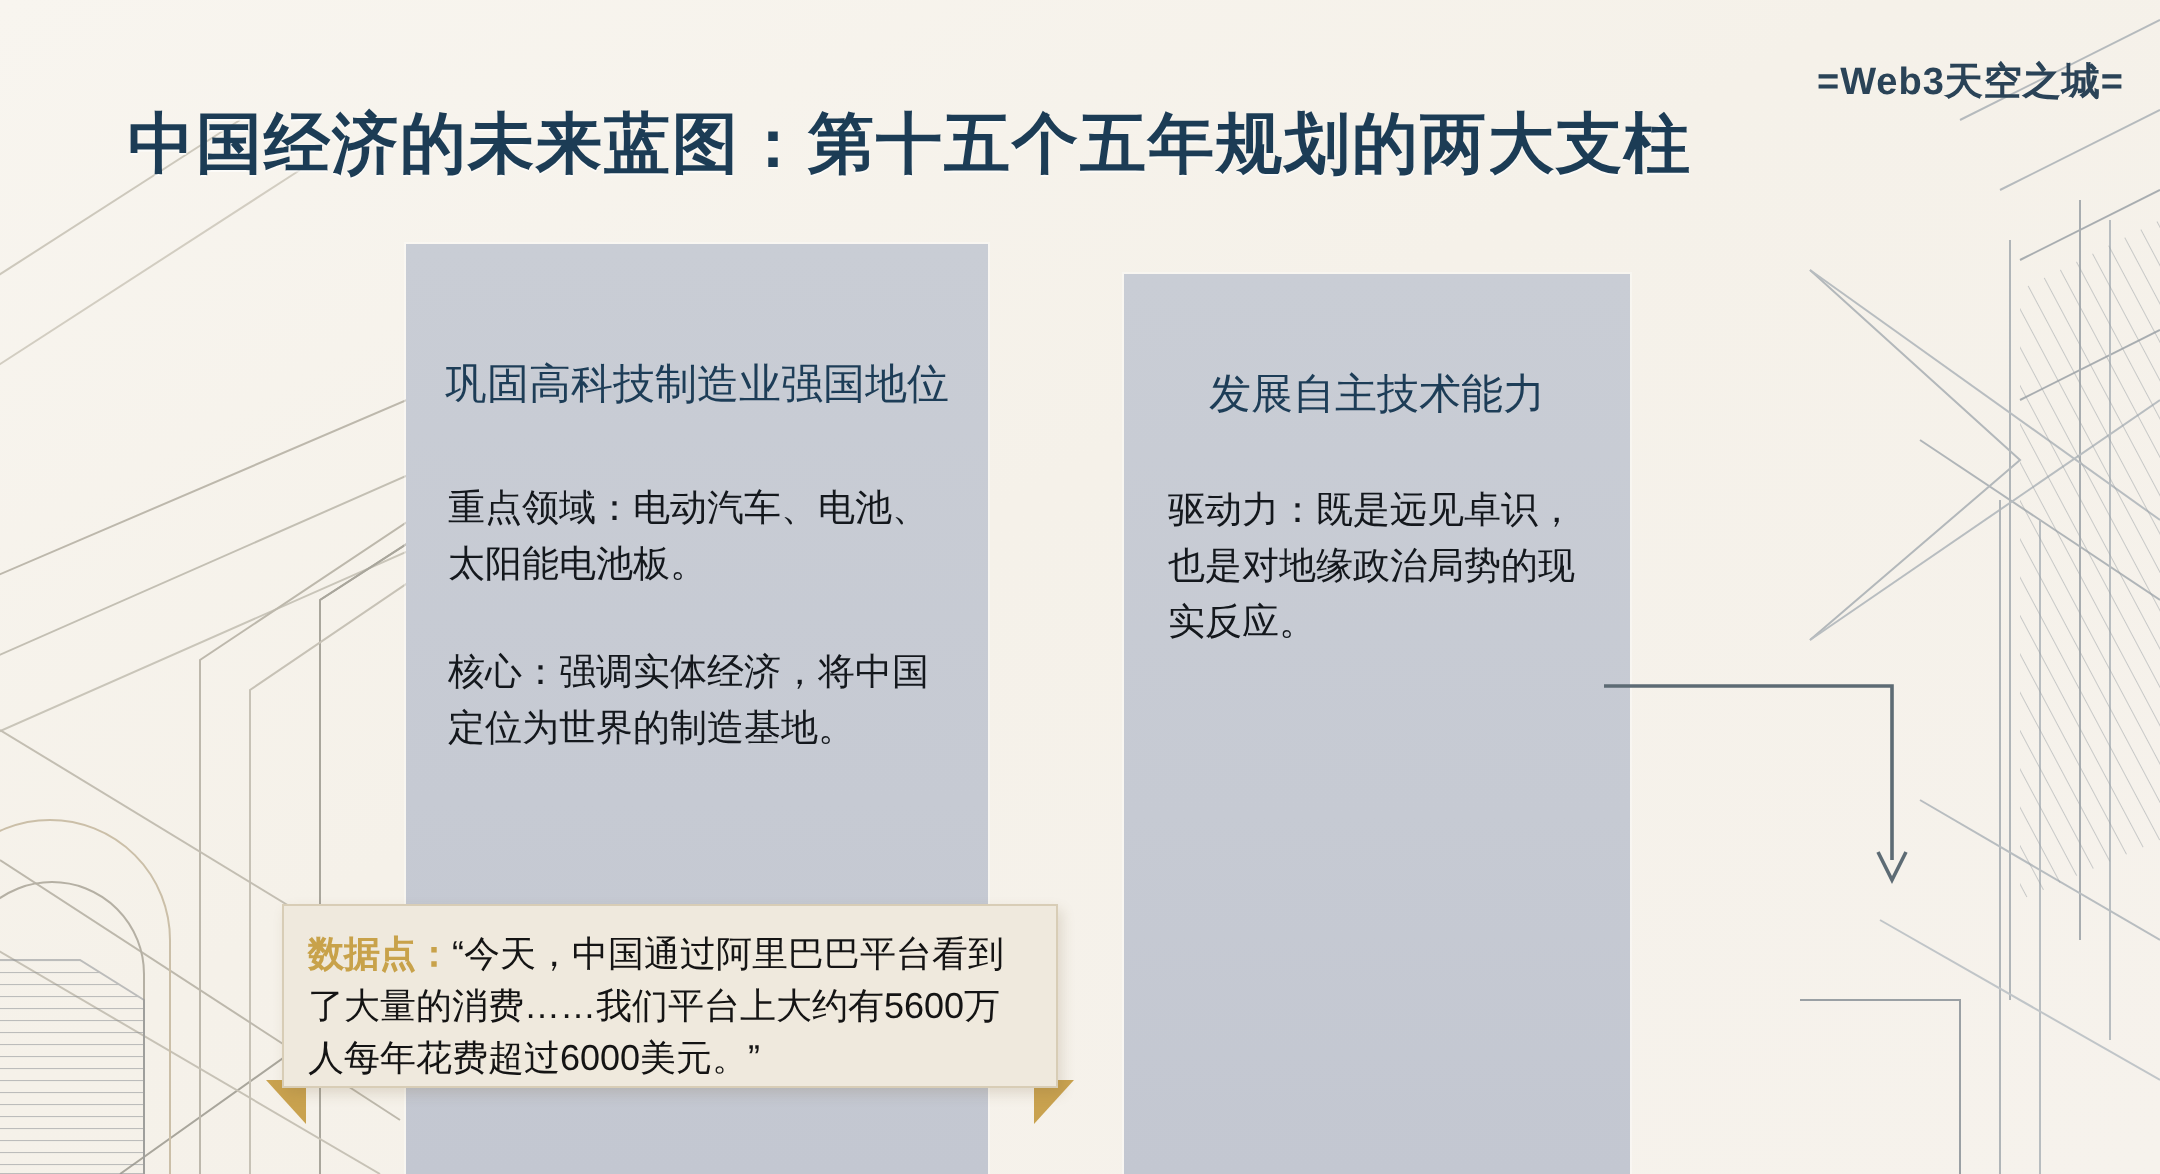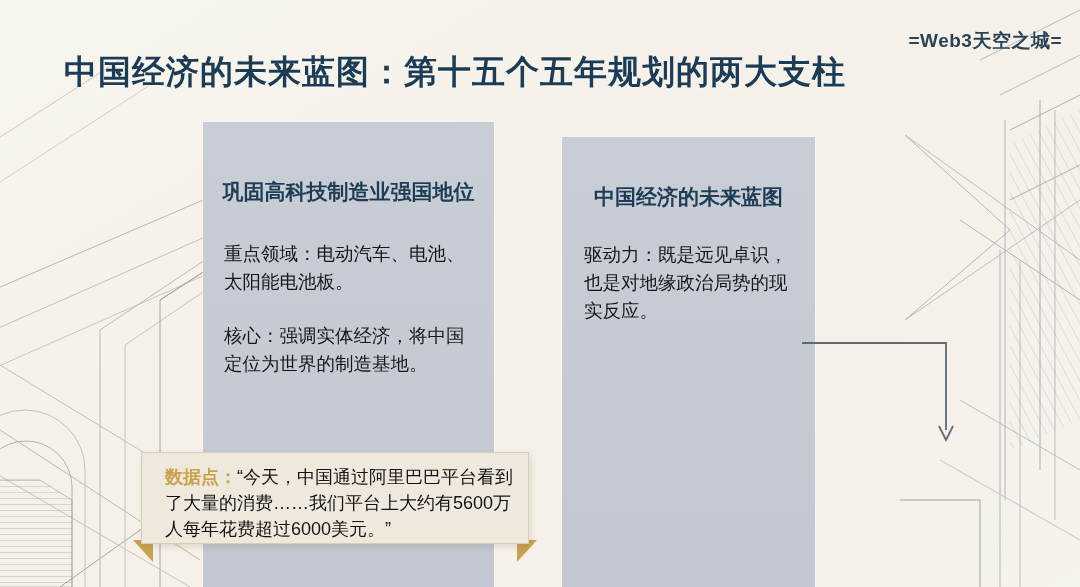--- a/index.html
+++ b/index.html
@@ -38,21 +38,21 @@
   
   .card {
     position:absolute;
     background:linear-gradient(180deg,#c9cdd5 0%,#c6cad3 60%,#c3c7d1 100%);
     box-shadow:0 0 0 1px rgba(255,255,255,.35);
   }
   #card-left  { left:203px; top:122px; width:291px; height:465px; }
   #card-right { left:562px; top:137px; width:253px; height:450px; }
 
   .card-title {
-    font-weight:bold; color:#1d3d57;
+    font-weight:normal; color:#1d3d57;
     text-align:center; white-space:nowrap;
   }
   #card-left .card-title  { margin-top:56px; font-size:21px; }
   #card-right .card-title { margin-top:46px; font-size:21px; }
 
   .card-body { color:#14181d; }
   #card-left .card-body  { margin:34px 0 0 21px; width:252px; }
   #card-right .card-body { margin:30px 0 0 22px; width:215px; }
 
   .para { font-size:18.5px; line-height:1.52; }
@@ -71,21 +71,21 @@
   
   #callout-wrap { position:absolute; left:133px; top:452px; width:404px; height:110px; }
   .callout-fold { position:absolute; bottom:0; }
   .callout-fold.left  { left:0;  border-left:20px solid transparent;  border-top:22px solid #c9a24f; }
   .callout-fold.right { right:0; border-right:20px solid transparent; border-top:22px solid #c9a24f; }
   .callout-box {
     position:absolute; left:8px; top:0; width:388px; height:92px;
     background:#efe9dd;
     border:1px solid #d8cdb6;
     box-shadow:2px 3px 6px rgba(120,100,60,.18);
-    padding:12px 14px 0 23px;
+    padding:12px 14px 0 12px;
   }
   .callout-text { font-size:18px; line-height:1.44; color:#141414; }
   .callout-label { color:#c8a24a; font-weight:bold; }
 </style>
 </head>
 <body>
 
 <div id="stage">
 
   <div class="bg-art">
@@ -152,21 +152,21 @@
 
   <div class="card" id="card-left">
     <div class="card-title">巩固高科技制造业强国地位</div>
     <div class="card-body">
       <p class="para">重点领域：电动汽车、电池、太阳能电池板。</p>
       <p class="para">核心：强调实体经济，将中国定位为世界的制造基地。</p>
     </div>
   </div>
 
   <div class="card" id="card-right">
-    <div class="card-title">中国经济的未来蓝图</div>
+    <div class="card-title">发展自主技术能力</div>
     <div class="card-body">
       <p class="para">驱动力：既是远见卓识，也是对地缘政治局势的现实反应。</p>
     </div>
   </div>
 
   <div class="connector">
     <svg width="160" height="130" viewBox="0 0 160 130" xmlns="http://www.w3.org/2000/svg">
       <path d="M2 13 L146 13 L146 100" fill="none" stroke="#5d6b74" stroke-width="1.8"></path>
       <path d="M139 96 L146 110 L153 96" fill="none" stroke="#5d6b74" stroke-width="1.8"></path>
     </svg>

